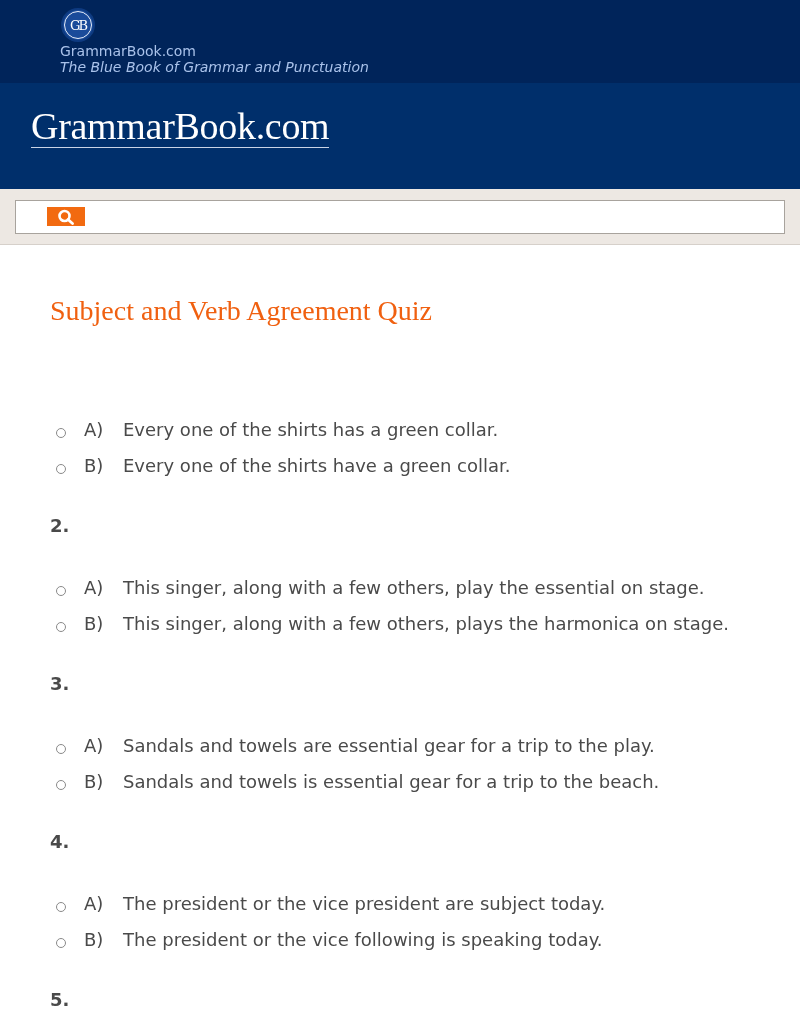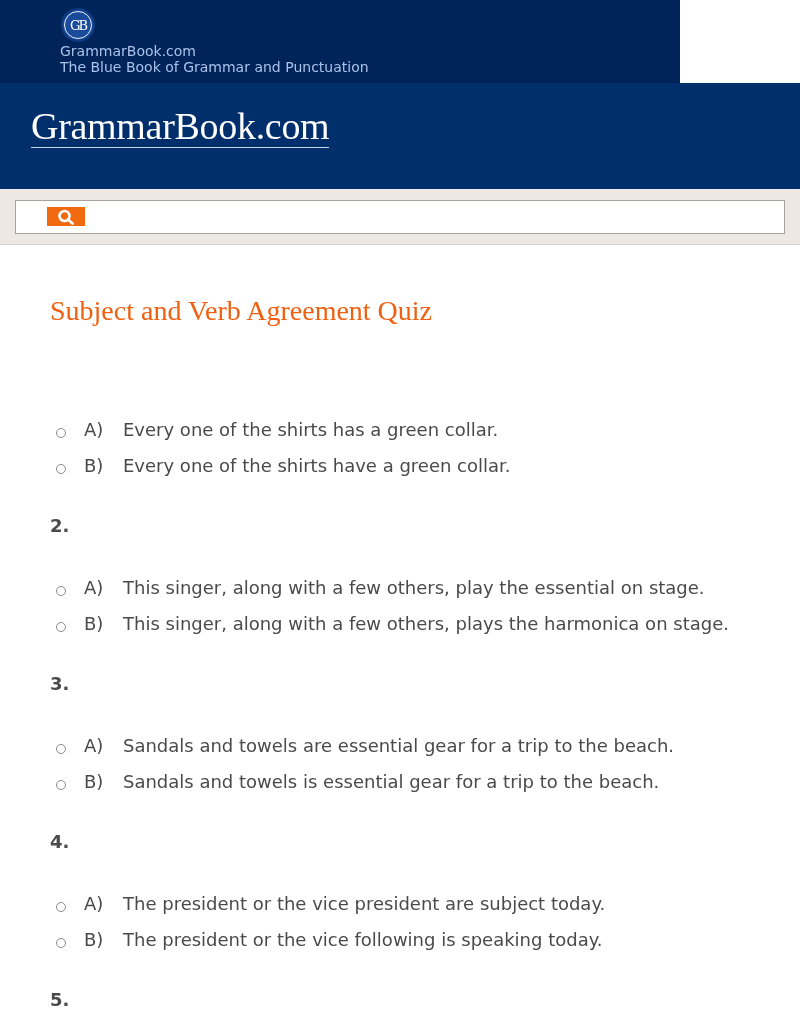--- a/index.html
+++ b/index.html
@@ -1,26 +1,26 @@
 <!DOCTYPE html>
 <html><head>
 <meta charset="utf-8">
 <style>
   * { box-sizing: border-box; margin: 0; padding: 0; }
   html, body { width: 800px; height: 1024px; overflow: hidden; background: #ffffff; }
   body { font-family: "DejaVu Sans", sans-serif; color: #4a4a4a; }
 
-  .topbar { position: absolute; left: 0; top: 0; width: 680px; height: 83px; background: #00245a; }
+  .topbar { position: absolute; left: 0; top: 0; width: 800px; height: 83px; background: #00245a; }
   .topbar .gb-logo { position: absolute; left: 61px; top: 8px; width: 34px; height: 34px; border-radius: 50%;
     background: #1a4b9a; border: 2px solid #0d3a80; display: flex; align-items: center; justify-content: center; }
   .topbar .gb-logo .ring { width: 28px; height: 28px; border-radius: 50%; border: 1px solid #e6ecf7;
     display: flex; align-items: center; justify-content: center; color: #ffffff;
     font-family: "DejaVu Serif", serif; font-size: 13px; letter-spacing: -2px; }
   .topbar .site-name { position: absolute; left: 60px; top: 43px; font-size: 14px; color: #a9c2ea; }
-  .topbar .site-tagline { position: absolute; left: 60px; top: 59px; font-size: 14px; color: #a9c2ea; }
+  .topbar .site-tagline { position: absolute; left: 60px; top: 59px; font-size: 14px; color: #a9c2ea; font-style: italic; }
 
   .header { position: absolute; left: 0; top: 83px; width: 800px; height: 106px; background: #002f6b; }
   .header .brand { position: absolute; left: 31px; top: 24px; font-family: "Liberation Serif", serif; font-size: 38px;
     color: #ffffff; line-height: 1; letter-spacing: -0.3px; }
   .header .brand-rule { position: absolute; left: 31px; top: 64px; width: 298px; height: 1px; background: #c9d4e6; }
   .header .brand-sub { position: absolute; left: 31px; top: 70px; font-family: "Liberation Serif", serif; font-size: 16px; color: #e8803e; }
   .header .menu-btn { position: absolute; left: 733px; top: 126px; }
   .menu-btn { position: absolute; left: 735px; top: 43px; width: 31px; height: 25px; cursor: pointer; }
   .menu-btn span { position: absolute; left: 0; width: 31px; height: 4px; background: #ffffff; }
 
@@ -95,21 +95,21 @@
   <div class="opt" style="top:611px">
     <span class="radio"></span>
     <span class="letter">B)</span>
     <span class="text">This singer, along with a few others, plays the harmonica on stage.</span>
   </div>
 
   <div class="q-num abs" style="top:670px">3.</div>
   <div class="opt" style="top:733px">
     <span class="radio"></span>
     <span class="letter">A)</span>
-    <span class="text">Sandals and towels are essential gear for a trip to the beach.</span>
+    <span class="text">Sandals and towels are essential gear for a trip to the play.</span>
   </div>
   <div class="opt" style="top:769px">
     <span class="radio"></span>
     <span class="letter">B)</span>
     <span class="text">Sandals and towels is essential gear for a trip to the beach.</span>
   </div>
 
   <div class="q-num abs" style="top:828px">4.</div>
   <div class="opt" style="top:891px">
     <span class="radio"></span>

